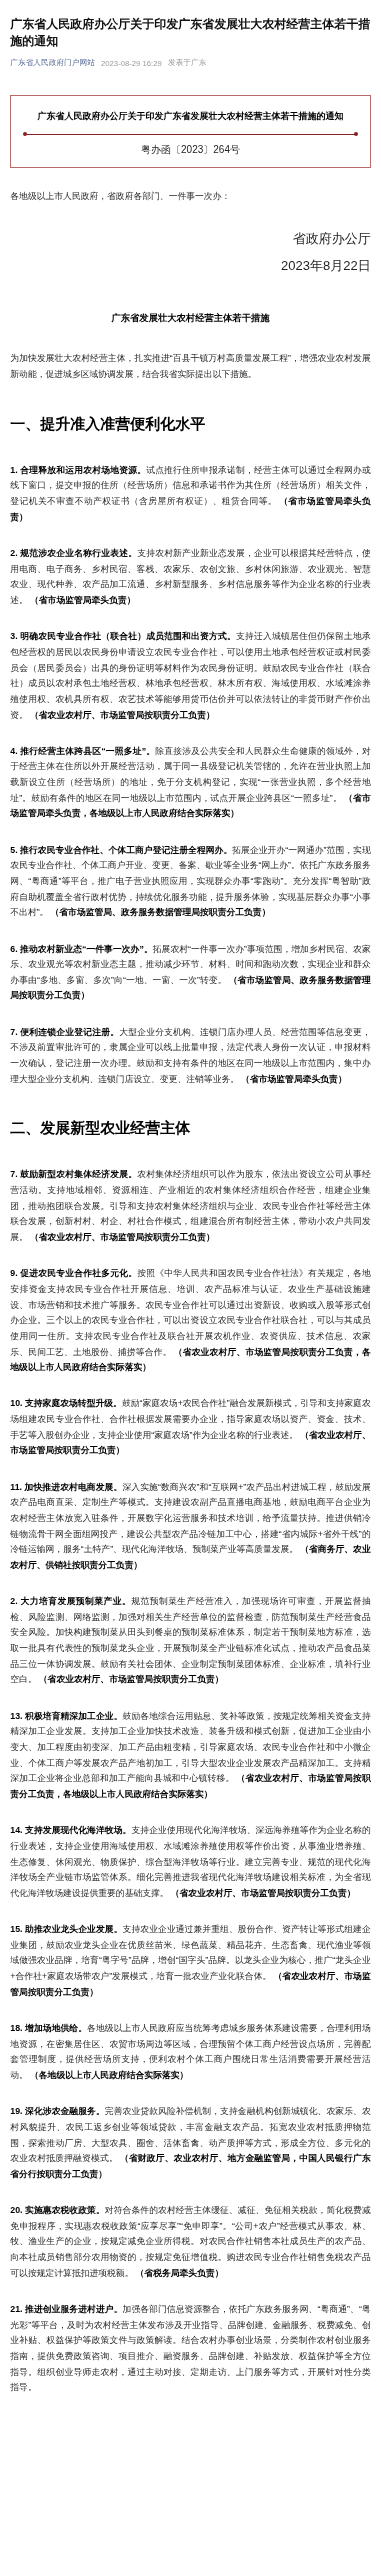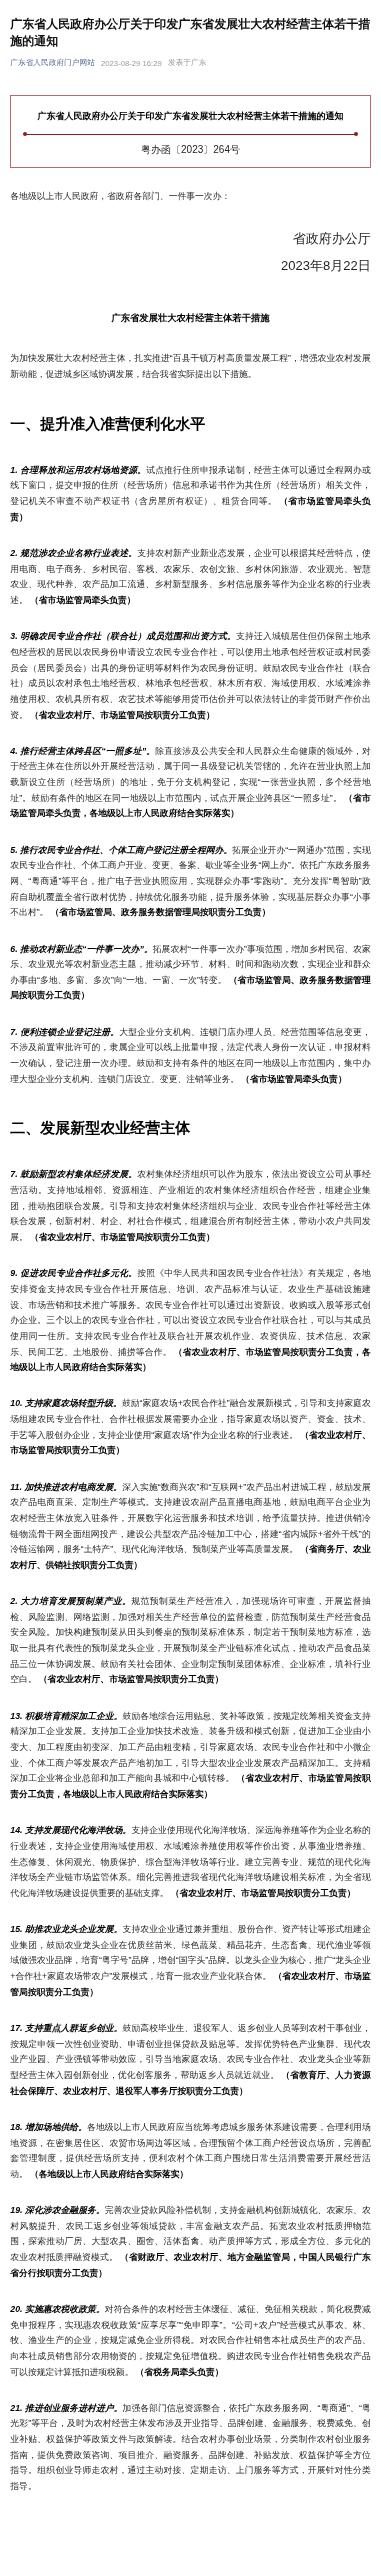--- a/index.html
+++ b/index.html
@@ -79,21 +79,21 @@
     margin:33px 0 26px 0;
   }
   .section-heading{
     font-size:15px;
     font-weight:700;
     color:#000;
     margin:29px 0 27px 0;
     line-height:1.6;
   }
   .item{ margin:27px 0; }
-  .item .lead{font-weight:700;color:#000;font-style:italic;}
+  .item .lead{font-weight:700;color:#000;}
   .item .dept{font-weight:700;color:#000;margin-left:2.1px;}
 </style>
 </head>
 <body>
 
 <div class="page">
   <div class="content">
 
     <h1 class="article-title">广东省人民政府办公厅关于印发广东省发展壮大农村经营主体若干措施的通知</h1>
 
@@ -132,21 +132,20 @@
         <p class="para item"><strong class="lead">7. 便利连锁企业登记注册。</strong><span>大型企业分支机构、连锁门店办理人员、经营范围等信息变更，不涉及前置审批许可的，隶属企业可以线上批量申报，法定代表人身份一次认证，申报材料一次确认，登记注册一次办理。鼓励和支持有条件的地区在同一地级以上市范围内，集中办理大型企业分支机构、连锁门店设立、变更、注销等业务。</span><strong class="dept">（省市场监管局牵头负责）</strong></p>
         <h3 class="section-heading">二、发展新型农业经营主体</h3>
         <p class="para item"><strong class="lead">7. 鼓励新型农村集体经济发展。</strong><span>农村集体经济组织可以作为股东，依法出资设立公司从事经营活动。支持地域相邻、资源相连、产业相近的农村集体经济组织合作经营，组建企业集团，推动抱团联合发展。引导和支持农村集体经济组织与企业、农民专业合作社等经营主体联合发展，创新村村、村企、村社合作模式，组建混合所有制经营主体，带动小农户共同发展。</span><strong class="dept">（省农业农村厅、市场监管局按职责分工负责）</strong></p>
         <p class="para item"><strong class="lead">9. 促进农民专业合作社多元化。</strong><span>按照《中华人民共和国农民专业合作社法》有关规定，各地安排资金支持农民专业合作社开展信息、培训、农产品标准与认证、农业生产基础设施建设、市场营销和技术推广等服务。农民专业合作社可以通过出资新设、收购或入股等形式创办企业。三个以上的农民专业合作社，可以出资设立农民专业合作社联合社，可以与其成员使用同一住所。支持农民专业合作社及联合社开展农机作业、农资供应、技术信息、农家乐、民间工艺、土地股份、捕捞等合作。</span><strong class="dept">（省农业农村厅、市场监管局按职责分工负责，各地级以上市人民政府结合实际落实）</strong></p>
         <p class="para item"><strong class="lead">10. 支持家庭农场转型升级。</strong><span>鼓励“家庭农场+农民合作社”融合发展新模式，引导和支持家庭农场组建农民专业合作社、合作社根据发展需要办企业，指导家庭农场以资产、资金、技术、手艺等入股创办企业，支持企业使用“家庭农场”作为企业名称的行业表述。</span><strong class="dept">（省农业农村厅、市场监管局按职责分工负责）</strong></p>
         <p class="para item"><strong class="lead">11. 加快推进农村电商发展。</strong><span>深入实施“数商兴农”和“互联网+”农产品出村进城工程，鼓励发展农产品电商直采、定制生产等模式。支持建设农副产品直播电商基地，鼓励电商平台企业为农村经营主体放宽入驻条件，开展数字化运营服务和技术培训，给予流量扶持。推进供销冷链物流骨干网全面组网投产，建设公共型农产品冷链加工中心，搭建“省内城际+省外干线”的冷链运输网，服务“土特产”、现代化海洋牧场、预制菜产业等高质量发展。</span><strong class="dept">（省商务厅、农业农村厅、供销社按职责分工负责）</strong></p>
         <p class="para item"><strong class="lead">2. 大力培育发展预制菜产业。</strong><span>规范预制菜生产经营准入，加强现场许可审查，开展监督抽检、风险监测、网络监测，加强对相关生产经营单位的监督检查，防范预制菜生产经营食品安全风险。加快构建预制菜从田头到餐桌的预制菜标准体系，制定若干预制菜地方标准，选取一批具有代表性的预制菜龙头企业，开展预制菜全产业链标准化试点，推动农产品食品菜品三位一体协调发展。鼓励有关社会团体、企业制定预制菜团体标准、企业标准，填补行业空白。</span><strong class="dept">（省农业农村厅、市场监管局按职责分工负责）</strong></p>
         <p class="para item"><strong class="lead">13. 积极培育精深加工企业。</strong><span>鼓励各地综合运用贴息、奖补等政策，按规定统筹相关资金支持精深加工企业发展。支持加工企业加快技术改造、装备升级和模式创新，促进加工企业由小变大、加工程度由初变深、加工产品由粗变精，引导家庭农场、农民专业合作社和中小微企业、个体工商户等发展农产品产地初加工，引导大型农业企业发展农产品精深加工。支持精深加工企业将企业总部和加工产能向县城和中心镇转移。</span><strong class="dept">（省农业农村厅、市场监管局按职责分工负责，各地级以上市人民政府结合实际落实）</strong></p>
         <p class="para item"><strong class="lead">14. 支持发展现代化海洋牧场。</strong><span>支持企业使用现代化海洋牧场、深远海养殖等作为企业名称的行业表述，支持企业使用海域使用权、水域滩涂养殖使用权等作价出资，从事渔业增养殖、生态修复、休闲观光、物质保护、综合型海洋牧场等行业。建立完善专业、规范的现代化海洋牧场全产业链市场监管体系。细化完善推进我省现代化海洋牧场建设相关标准，为全省现代化海洋牧场建设提供重要的基础支撑。</span><strong class="dept">（省农业农村厅、市场监管局按职责分工负责）</strong></p>
         <p class="para item"><strong class="lead">15. 助推农业龙头企业发展。</strong><span>支持农业企业通过兼并重组、股份合作、资产转让等形式组建企业集团，鼓励农业龙头企业在优质丝苗米、绿色蔬菜、精品花卉、生态畜禽、现代渔业等领域做强农业品牌，培育“粤字号”品牌，增创“国字头”品牌。以龙头企业为核心，推广“龙头企业+合作社+家庭农场带农户”发展模式，培育一批农业产业化联合体。</span><strong class="dept">（省农业农村厅、市场监管局按职责分工负责）</strong></p>
-        <p class="para item"><strong class="lead">17. 支持重点人群返乡创业。</strong><span>鼓励高校毕业生、退役军人、返乡创业人员等到农村干事创业，按规定申领一次性创业资助、申请创业担保贷款及贴息等。发挥优势特色产业集群、现代农业产业园、产业强镇等带动效应，引导当地家庭农场、农民专业合作社、农业龙头企业等新型经营主体入园创新创业，优化创客服务，帮助返乡人员就近就业。</span><strong class="dept">（省教育厅、人力资源社会保障厅、农业农村厅、退役军人事务厅按职责分工负责）</strong></p>
         <p class="para item"><strong class="lead">18. 增加场地供给。</strong><span>各地级以上市人民政府应当统筹考虑城乡服务体系建设需要，合理利用场地资源，在密集居住区、农贸市场周边等区域，合理预留个体工商户经营设点场所，完善配套管理制度，提供经营场所支持，便利农村个体工商户围绕日常生活消费需要开展经营活动。</span><strong class="dept">（各地级以上市人民政府结合实际落实）</strong></p>
         <p class="para item"><strong class="lead">19. 深化涉农金融服务。</strong><span>完善农业贷款风险补偿机制，支持金融机构创新城镇化、农家乐、农村风貌提升、农民工返乡创业等领域贷款，丰富金融支农产品。拓宽农业农村抵质押物范围，探索推动厂房、大型农具、圈舍、活体畜禽、动产质押等方式，形成全方位、多元化的农业农村抵质押融资模式。</span><strong class="dept">（省财政厅、农业农村厅、地方金融监管局，中国人民银行广东省分行按职责分工负责）</strong></p>
         <p class="para item"><strong class="lead">20. 实施惠农税收政策。</strong><span>对符合条件的农村经营主体缓征、减征、免征相关税款，简化税费减免申报程序，实现惠农税收政策“应享尽享”“免申即享”。“公司+农户”经营模式从事农、林、牧、渔业生产的企业，按规定减免企业所得税。对农民合作社销售本社成员生产的农产品、向本社成员销售部分农用物资的，按规定免征增值税。购进农民专业合作社销售免税农产品可以按规定计算抵扣进项税额。</span><strong class="dept">（省税务局牵头负责）</strong></p>
         <p class="para item"><strong class="lead">21. 推进创业服务进村进户。</strong><span>加强各部门信息资源整合，依托广东政务服务网、“粤商通”、“粤光彩”等平台，及时为农村经营主体发布涉及开业指导、品牌创建、金融服务、税费减免、创业补贴、权益保护等政策文件与政策解读。结合农村办事创业场景，分类制作农村创业服务指南，提供免费政策咨询、项目推介、融资服务、品牌创建、补贴发放、权益保护等全方位指导。组织创业导师走农村，通过主动对接、定期走访、上门服务等方式，开展针对性分类指导。</span></p>
       </div>
 
   </div>
 
 </div>
 

